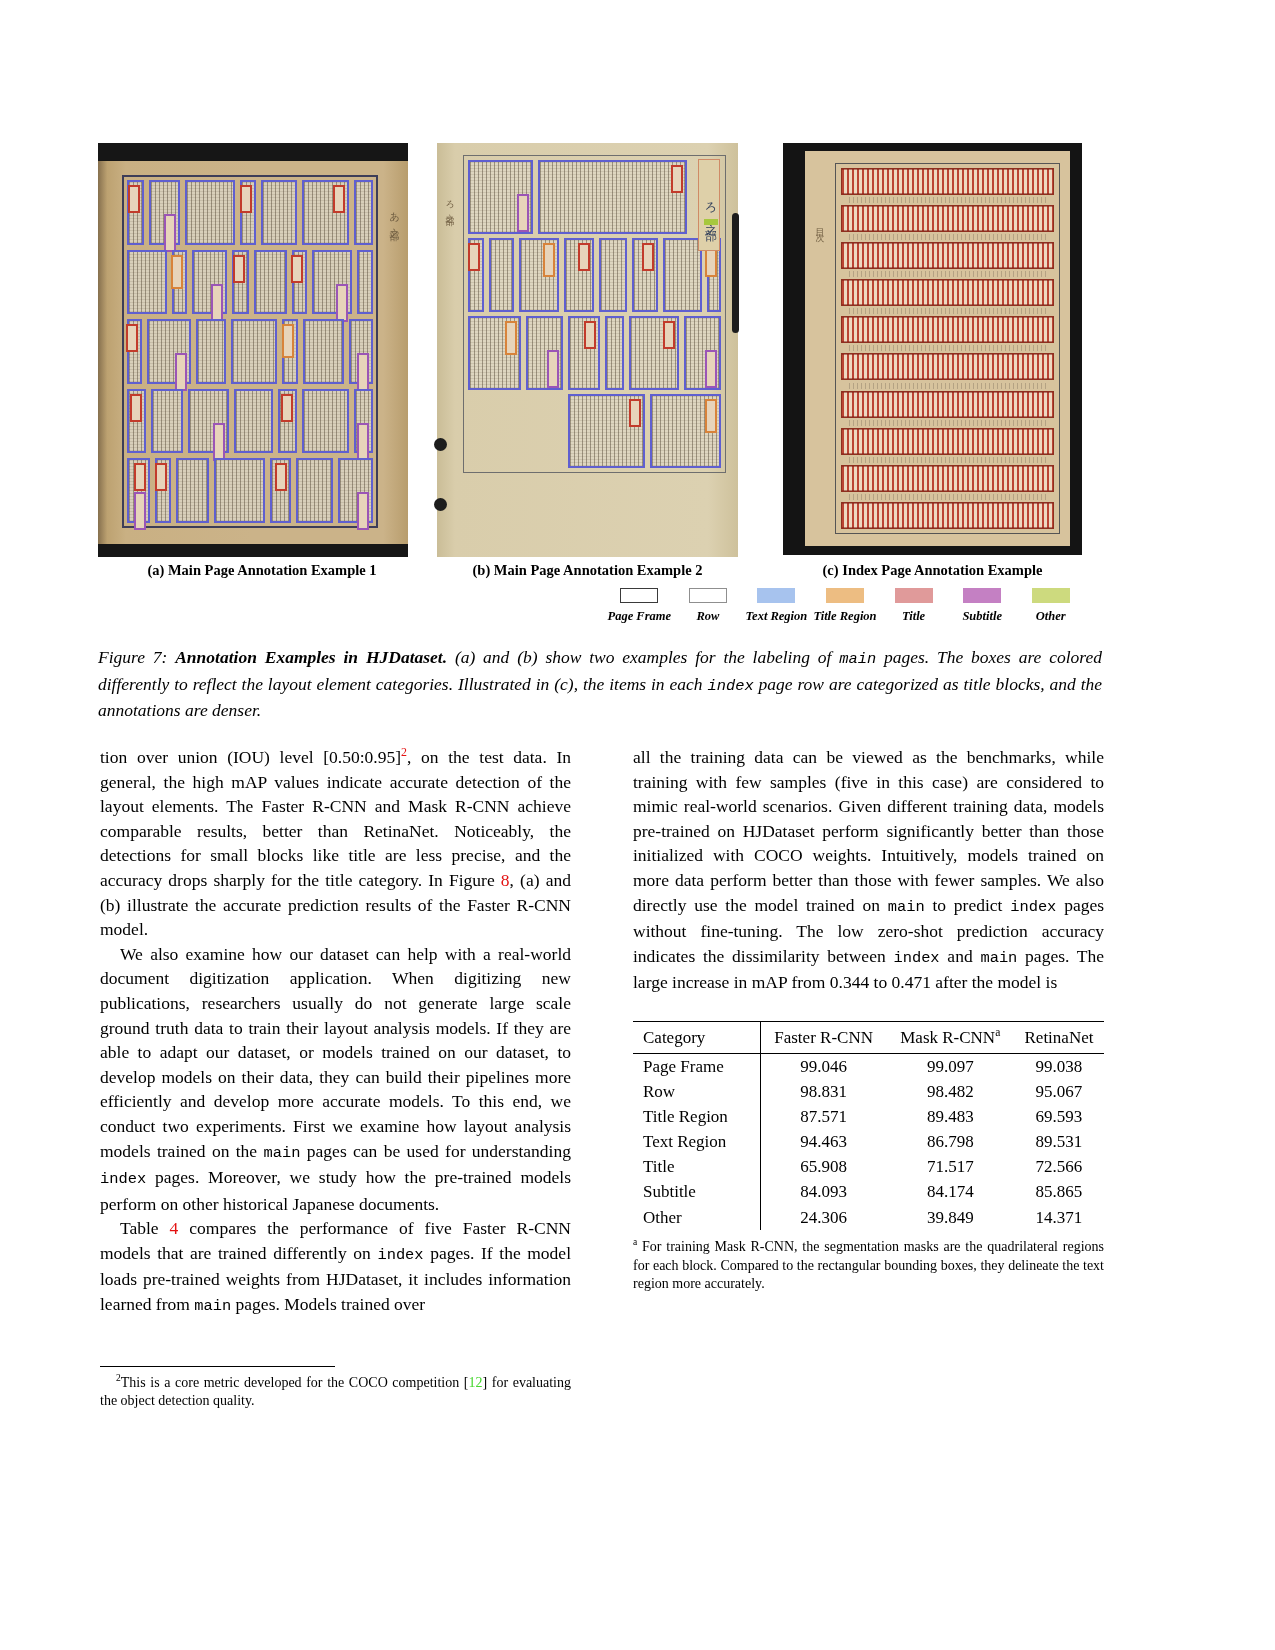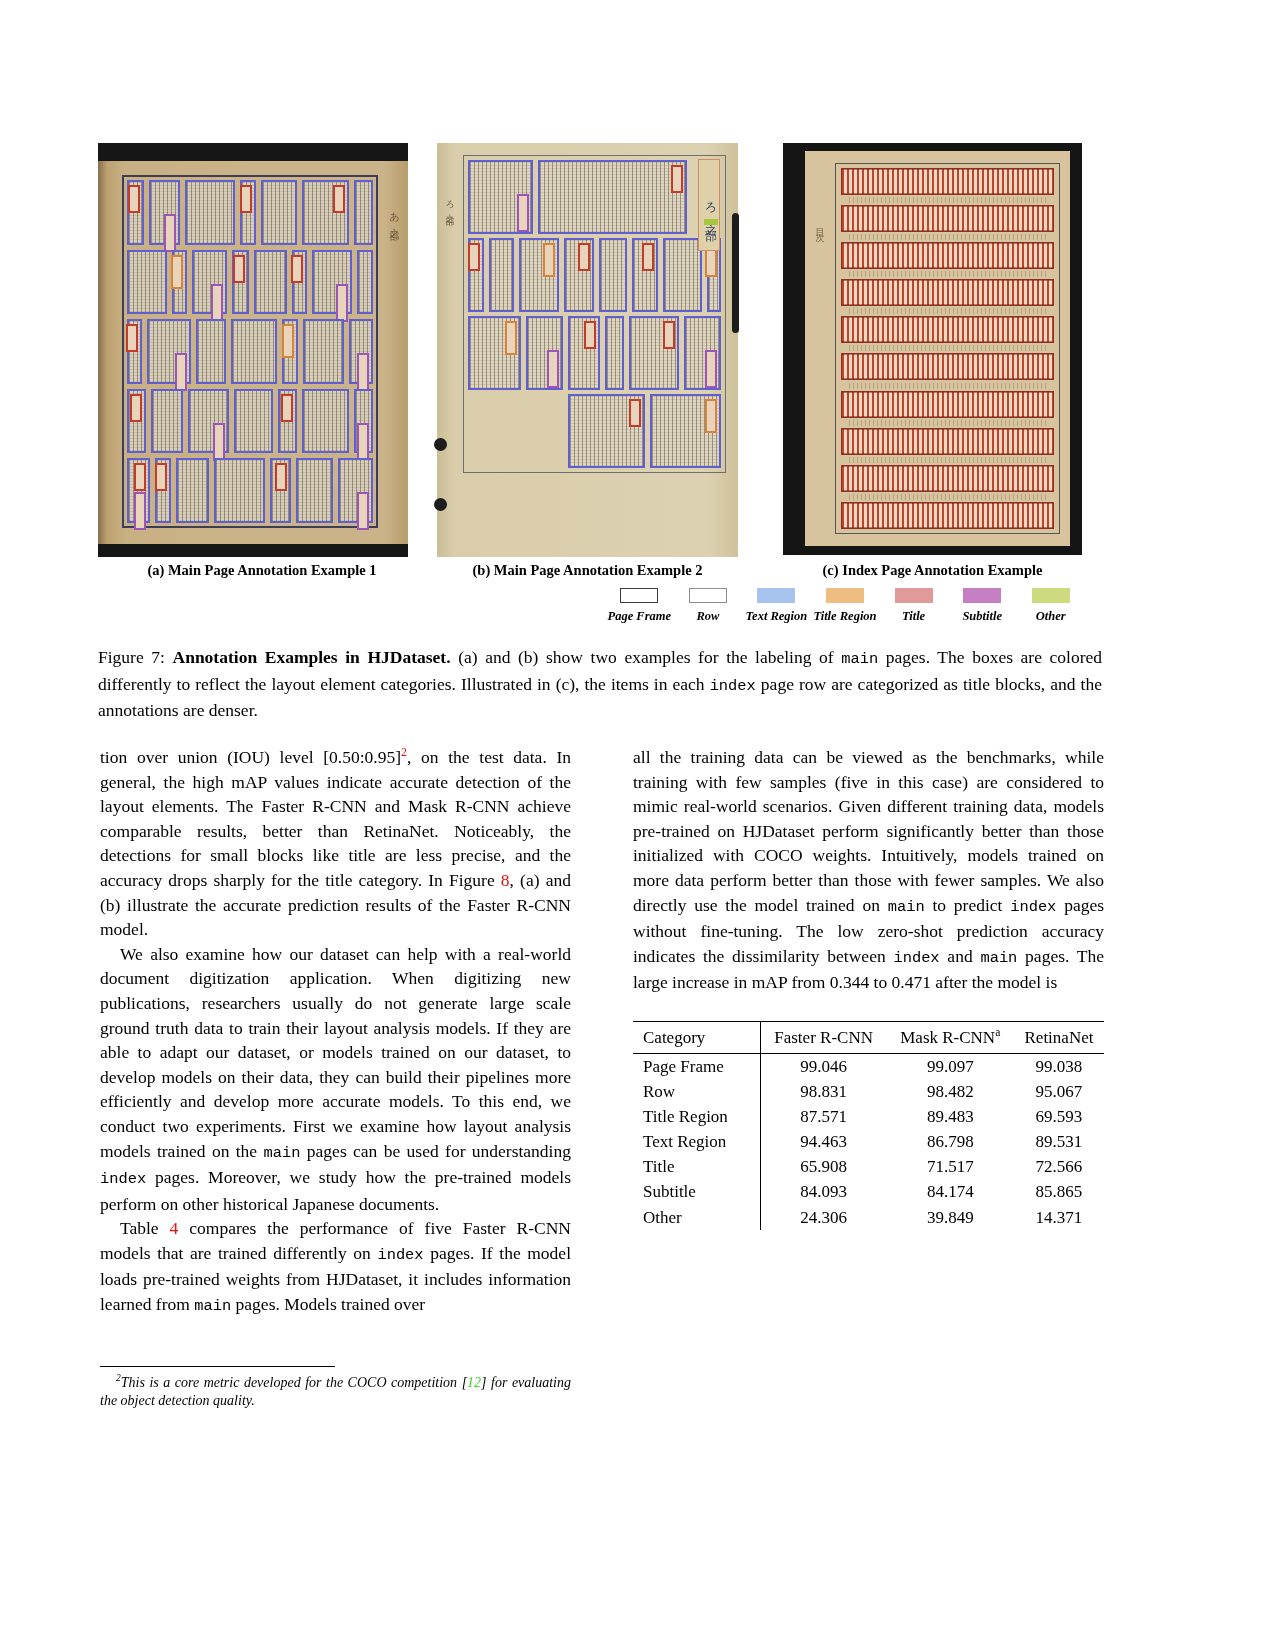--- a/index.html
+++ b/index.html
@@ -55,35 +55,35 @@
   
   .figcap{position:absolute;top:562px;text-align:center;font-weight:bold;font-size:14.5px;
           font-family:"Liberation Serif",serif;}
   #legend{position:absolute;left:605px;top:588px;width:480px;display:flex;}
   .lg-item{flex:1;display:flex;flex-direction:column;align-items:center;}
   .lg-swatch{width:38px;height:15px;box-sizing:border-box;}
   .lg-label{margin-top:6px;font-size:12.5px;font-weight:bold;font-style:italic;white-space:nowrap;}
 
   
   .caption7{position:absolute;left:98px;top:645px;width:1004px;margin:0;
-            font-size:17.5px;line-height:24.6px;text-align:justify;}
+            font-size:17.5px;line-height:24.6px;text-align:justify;font-style:italic;}
   .col{position:absolute;top:745px;width:471px;}
   #leftcol{left:100px;}
   #rightcol{left:633px;}
   .body{margin:0;font-size:17.5px;line-height:24.6px;text-align:justify;}
   .ind{text-indent:20px;}
   h2{margin:15px 0 13px 0;font-size:19.5px;line-height:23px;}
   .mono{font-family:"Liberation Mono",monospace;font-size:0.88em;}
   .red{color:#e31212;}
   .green{color:#44d62c;}
   .sup{vertical-align:super;font-size:0.68em;line-height:0;}
   .supred{vertical-align:super;font-size:0.68em;line-height:0;color:#e31212;}
   .hl{background:#a6c83e;}
   .fnrule{margin-top:47px;width:235px;border-top:1.2px solid #000;}
-  .fn{margin:7px 0 0 0;font-size:14px;line-height:18.6px;text-align:justify;font-style:italic;}
+  .fn{margin:7px 0 0 0;font-size:14px;line-height:18.6px;text-align:justify;}
   .fn-ind{text-indent:16px;}
 
   
   .tcap{margin:25px 0 0 0;font-size:17.5px;line-height:24.6px;text-align:justify;}
   table.t3{width:100%;border-collapse:collapse;margin-top:26px;font-size:17px;
            border-top:1.6px solid #000;}
   .t3 th{font-weight:normal;padding:6px 3px 5px 3px;border-bottom:1.1px solid #000;}
   .t3 td{padding:2.6px 3px;text-align:center;}
   .t3 th.cat,.t3 td.cat{text-align:left;padding-left:10px;border-right:1.1px solid #000;width:27%;}
   .t3 tr.maprow td{border-top:1.1px solid #000;border-bottom:1.6px solid #000;padding:6px 3px;}
@@ -383,15 +383,16 @@
           </tr>
         <tr>
             <td class="cat">Other</td>
             <td>24.306</td>
             <td>39.849</td>
             <td>14.371</td>
           </tr>
       </tbody>
     </table>
 
+    <p class="tfn"><span class="sup">a</span><span> For training Mask R-CNN, the segmentation masks are the quadrilateral regions for each block.  Compared to the rectangular bounding boxes, they delineate the text region more accurately.</span></p>
   </div>
 
 </div>
 
 </body></html>

